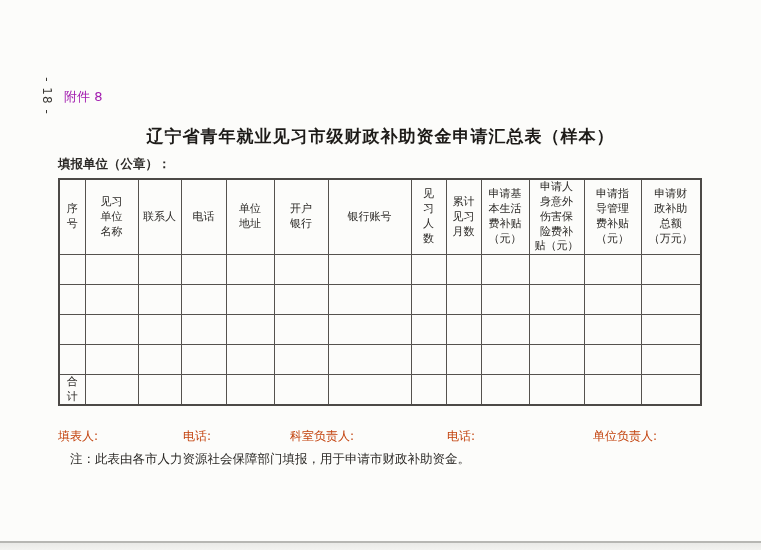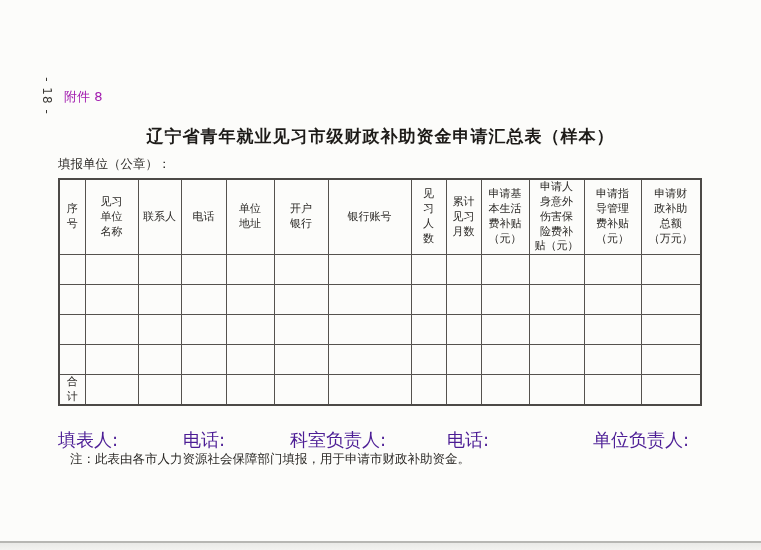--- a/index.html
+++ b/index.html
@@ -35,20 +35,21 @@
     font-size: 17px;
     font-weight: bold;
     letter-spacing: 1px;
     color: #1d1b18;
   }
   .form-unit {
     position: absolute;
     left: 58px; top: 156px;
     font-size: 12.5px;
     color: #2c2a27;
+    font-weight: bold;
   }
   table.form-table {
     position: absolute;
     left: 58px; top: 178px;
     border-collapse: collapse;
     table-layout: fixed;
     border: 2px solid #4c4946;
   }
   .form-table th, .form-table td {
     border: 1px solid #55524e;
@@ -70,22 +71,22 @@
     font-size: 11px;
     line-height: 1.3;
     text-align: center;
     vertical-align: middle;
     white-space: pre-line;
     color: #2b2926;
   }
   .footer-field {
     position: absolute;
     top: 428px;
-    font-size: 18px;
-    color: #4c1d95;
+    font-size: 12px;
+    color: #c2410c;
   }
   .note {
     position: absolute;
     left: 70px; top: 451px;
     font-size: 12.5px;
     color: #2c2a27;
   }
   .scan-edge {
     position: absolute;
     left: 0; bottom: 0;

